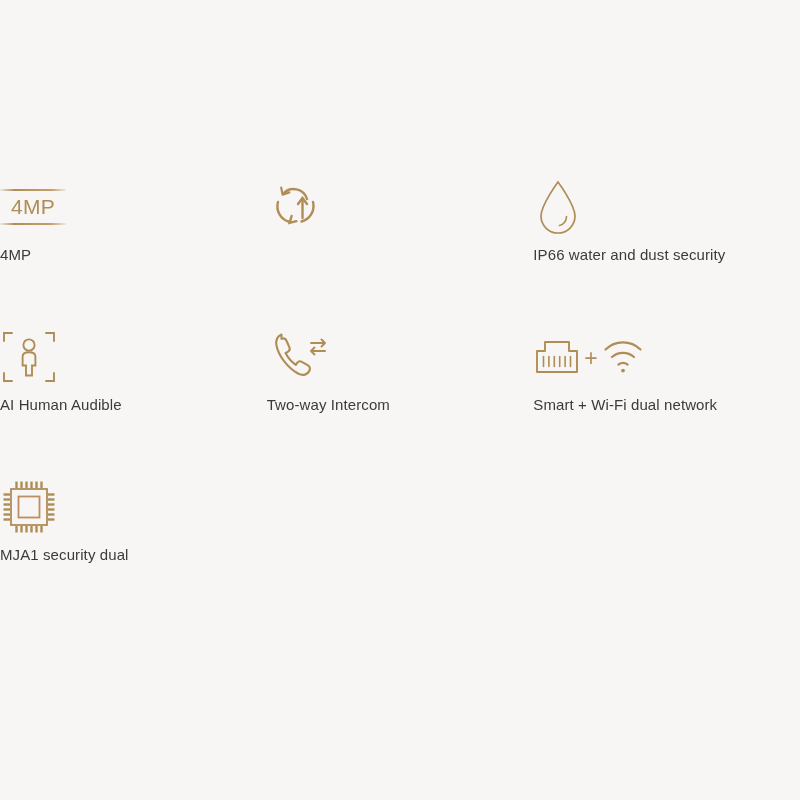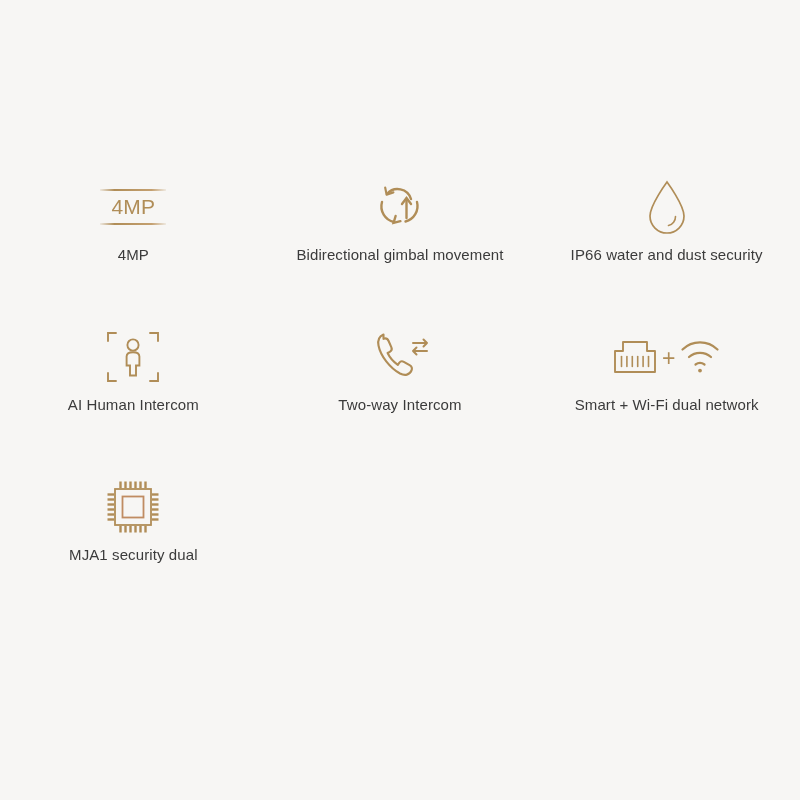--- a/index.html
+++ b/index.html
@@ -20,21 +20,21 @@
     top: 168px;
     width: 800px;
     display: grid;
     grid-template-columns: repeat(3, 1fr);
     grid-template-rows: repeat(3, 150px);
   }
 
   .feature-cell {
     display: flex;
     flex-direction: column;
-    align-items: center;
+    align-items: flex-start;
     justify-content: flex-start;
   }
 
   .icon-box {
     height: 78px;
     display: flex;
     align-items: center;
     justify-content: center;
   }
 
@@ -115,21 +115,20 @@
         <path d="M14.2 9.6 L15.6 16.6 L22.4 14.4" stroke-width="2.2" stroke-linejoin="round"></path>
 
         <path d="M11 24 A16 16 0 0 0 23 44"></path>
         <path d="M29.4 43.2 L22.6 44.8 L24.6 38"></path>
 
         <path d="M46 24 A16 16 0 0 1 34.5 43.5"></path>
         <path d="M31 26 L35.5 20 L40 26"></path>
         <path d="M35.5 21 L35.5 40"></path>
       </svg>
     </div>
-    <div class="feature-label">Bidirectional gimbal movement</div>
   </div>
 
   <div class="feature-cell">
     <div class="icon-box">
       <svg width="50" height="62" viewBox="0 0 50 62" fill="none" stroke="#b08d57" stroke-width="1.7" stroke-linecap="round">
         <path d="M25 6 C25 6 8 29 8 40 C8 49.4 15.6 57 25 57 C34.4 57 42 49.4 42 40 C42 29 25 6 25 6 Z"></path>
         <path d="M33.5 40.5 A9 9 0 0 1 26.5 49.5" stroke-width="1.6"></path>
       </svg>
     </div>
     <div class="feature-label">IP66 water and dust security</div>
@@ -142,21 +141,21 @@
         <path d="M4 14 L4 6 L12 6"></path>
         <path d="M46 6 L54 6 L54 14"></path>
         <path d="M54 46 L54 54 L46 54"></path>
         <path d="M12 54 L4 54 L4 46"></path>
 
         <circle cx="29" cy="18" r="5.6"></circle>
 
         <path d="M22.6 29.5 C22.6 26.6 25.2 25.2 29 25.2 C32.8 25.2 35.4 26.6 35.4 29.5 L35.4 38.5 L32 38.5 L32 48.5 L26 48.5 L26 38.5 L22.6 38.5 Z"></path>
       </svg>
     </div>
-    <div class="feature-label">AI Human Intercom</div>
+    <div class="feature-label">AI Human Audible</div>
   </div>
 
 
   <div class="feature-cell">
     <div class="icon-box">
       <svg width="62" height="58" viewBox="0 0 62 58" fill="none" stroke="#b08d57" stroke-width="2.1" stroke-linecap="round" stroke-linejoin="round">
 
         <path d="M14.5 8.5 C10 10.5 8.5 14.5 9.5 19.5 C11.5 30 21 42 31 47.5 C36 50 40.5 49 42.5 44.5 C43.5 42.2 42.6 40.4 40.6 39.2 L34.8 35.8 C33 34.8 31.4 35.2 30.2 36.8 L28.8 38.8 C25 36.2 20.5 31 18.6 27 L20.8 25.8 C22.6 24.8 23.2 23.2 22.4 21.4 L19.6 15 C18.6 12.8 16.8 11.8 14.5 12.8 Z" transform="translate(0,-2)"></path>
 
         <path d="M44 15 L58 15 M54.5 11.5 L58 15 L54.5 18.5" stroke-width="2"></path>

